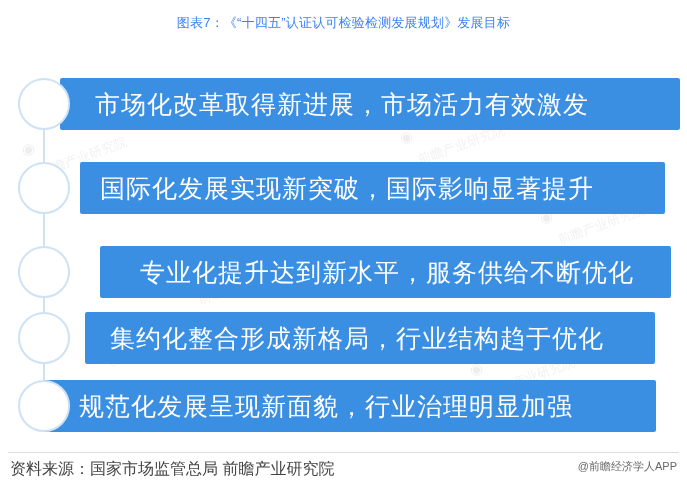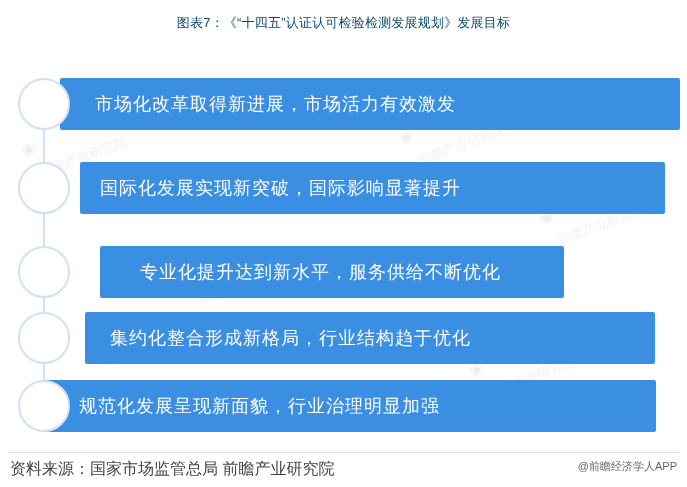--- a/index.html
+++ b/index.html
@@ -23,21 +23,21 @@
   }
 
   
   .title {
     position: absolute;
     top: 14px;
     left: 0;
     width: 687px;
     text-align: center;
     font-size: 13px;
-    color: #0c4a6e;
+    color: #3b82f6;
     letter-spacing: 0.2px;
     white-space: nowrap;
   }
 
   
   .wm {
     position: absolute;
     color: rgba(150,150,150,0.13);
     font-size: 13px;
     white-space: nowrap;
@@ -84,21 +84,21 @@
     position: absolute;
     height: 100%;
     background: #3b8fe3;
     border-radius: 2px;
     display: flex;
     align-items: center;
     box-sizing: border-box;
   }
   .bar-text {
     color: #ffffff;
-    font-size: 18px;
+    font-size: 25px;
     font-family: "Liberation Serif", "DejaVu Serif", serif;
     letter-spacing: 1px;
     white-space: nowrap;
   }
 
   .circle {
     position: absolute;
     width: 52px;
     height: 52px;
     border-radius: 50%;
@@ -167,21 +167,21 @@
     </div>
 
     <div class="row" style="top:122px;">
       <div class="bar" style="left:80px; width:585px; padding-left:20px;">
         <span class="bar-text">国际化发展实现新突破，国际影响显著提升</span>
       </div>
       <div class="circle" style="left:18px;"></div>
     </div>
 
     <div class="row" style="top:206px;">
-      <div class="bar" style="left:100px; width:464px; padding-left:40px;">
+      <div class="bar" style="left:100px; width:571px; padding-left:40px;">
         <span class="bar-text">专业化提升达到新水平，服务供给不断优化</span>
       </div>
       <div class="circle" style="left:18px;"></div>
     </div>
 
     <div class="row" style="top:272px;">
       <div class="bar" style="left:85px; width:570px; padding-left:25px;">
         <span class="bar-text">集约化整合形成新格局，行业结构趋于优化</span>
       </div>
       <div class="circle" style="left:18px;"></div>

